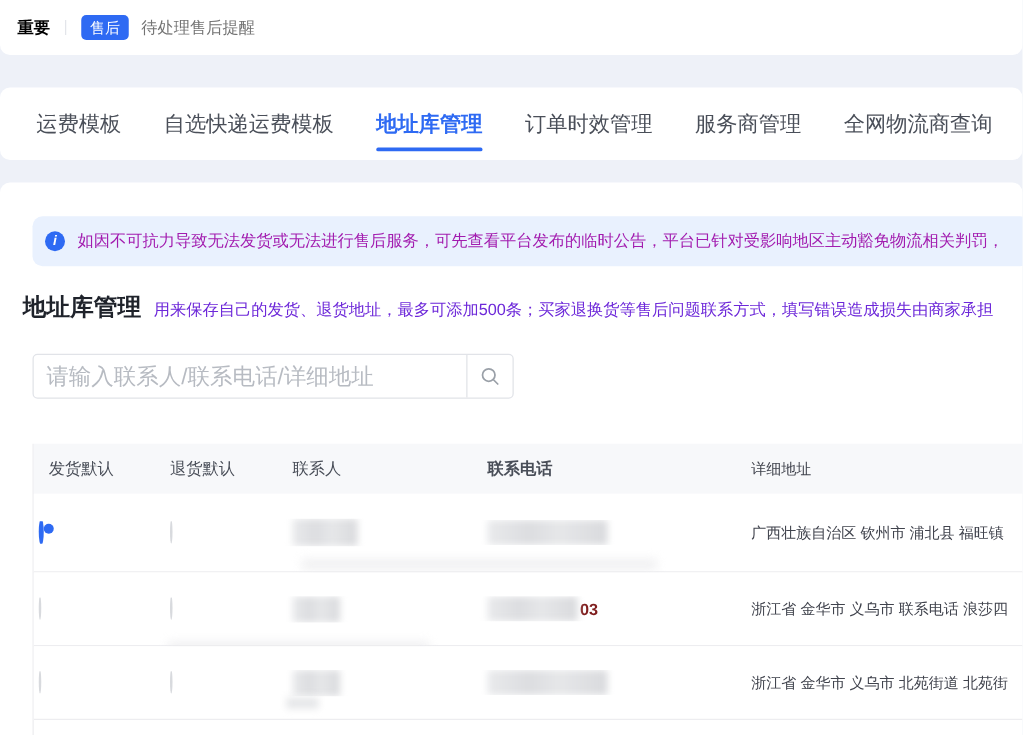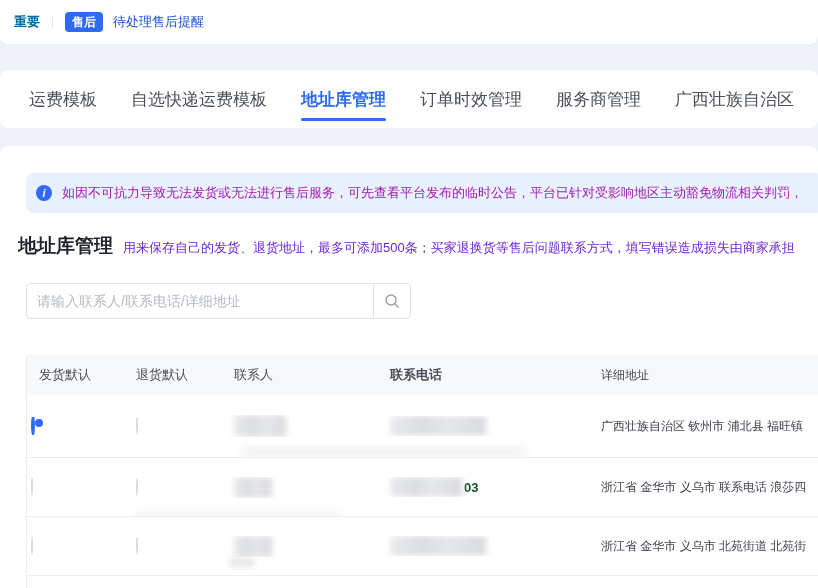--- a/index.html
+++ b/index.html
@@ -8,27 +8,27 @@
     background:#eef1f8;
     font-family:"Liberation Sans","DejaVu Sans",sans-serif;
     -webkit-font-smoothing:antialiased;
   }
   
   .notice-card{
     position:absolute;left:0;top:0;width:818px;height:44px;
     background:#fff;border-radius:0 0 8px 8px;
     display:flex;align-items:center;padding-left:14px;box-sizing:border-box;
   }
-  .notice-importance{font-size:13px;color:#0369a1;font-weight:bold;}
+  .notice-importance{font-size:13px;color:#000000;font-weight:bold;}
   .notice-divider{width:1px;height:12px;background:#e3e5ea;margin:0 12px;}
   .notice-badge{
     background:#2e6af3;color:#fff;font-size:12px;line-height:1;
-    padding:4px 7px;border-radius:4px;margin-right:10px;font-weight:bold;
-  }
-  .notice-message{font-size:13px;color:#1d4ed8;}
+    padding:4px 7px;border-radius:4px;margin-right:10px;font-weight:normal;
+  }
+  .notice-message{font-size:13px;color:#737373;}
   
   .tab-card{
     position:absolute;left:0;top:70px;width:818px;height:58px;
     background:#fff;border-radius:8px;
     display:flex;align-items:flex-start;gap:34px;
     padding-left:29px;box-sizing:border-box;overflow:hidden;white-space:nowrap;
   }
   .tab{
     position:relative;height:100%;display:flex;align-items:center;
     font-size:17px;color:#4a4f59;cursor:pointer;flex:0 0 auto;
@@ -61,21 +61,21 @@
   }
   .section-title{font-size:19px;font-weight:bold;color:#1f232b;margin-right:10px;}
   .section-desc{font-size:13px;color:#6d28d9;}
   .search-wrap{
     position:absolute;left:26px;top:137px;width:385px;height:36px;
     border:1px solid #e1e3e8;border-radius:4px;box-sizing:border-box;
     display:flex;background:#fff;
   }
   .search-input{
     flex:1;border:none;outline:none;background:transparent;
-    font-size:14px;color:#272b33;padding:0 10px;min-width:0;
+    font-size:18px;color:#272b33;padding:0 10px;min-width:0;
     font-family:"Liberation Sans","DejaVu Sans",sans-serif;
   }
   .search-input::placeholder{color:#b7bbc2;}
   .search-btn{
     width:37px;border:none;border-left:1px solid #e1e3e8;background:transparent;
     display:flex;align-items:center;justify-content:center;cursor:pointer;
   }
   
   .table{
     position:absolute;left:26px;top:209px;right:0;bottom:0;
@@ -110,21 +110,21 @@
   }
   
   .blur{
     background:linear-gradient(90deg,#e9eaec 0%,#dcdde0 35%,#e6e7e9 60%,#d9dadd 100%);
     border-radius:2px;filter:blur(3px);
   }
   .blur-name{width:52px;height:22px;}
   .blur-name-sm{width:38px;height:21px;}
   .blur-phone{width:96px;height:20px;}
   .blur-phone-sm{width:72px;height:20px;}
-  .phone-suffix{font-size:13px;color:#14532d;margin-left:2px;}
+  .phone-suffix{font-size:13px;color:#7f1d1d;margin-left:2px;}
   .smear{
     position:absolute;background:#ececee;filter:blur(4px);opacity:.75;border-radius:3px;
   }
   .smear-r1{left:214px;top:52px;width:285px;height:9px;}
   .smear-r2{left:107px;top:55px;width:210px;height:9px;}
   .blur-sub{position:absolute;left:202px;top:41px;width:26px;height:9px;
     background:#e6e7e9;filter:blur(3px);}
 </style>
 </head>
 <body>
@@ -147,21 +147,21 @@
     <span>地址库管理</span>
       <i class="underline"></i>
   </div>
   <div class="tab">
     <span>订单时效管理</span>
   </div>
   <div class="tab">
     <span>服务商管理</span>
   </div>
   <div class="tab">
-    <span>广西壮族自治区</span>
+    <span>全网物流商查询</span>
   </div>
 </div>
 
 <div class="main-card">
 
   <div class="banner">
     <span class="info-icon">i</span>
     <span class="banner-text">如因不可抗力导致无法发货或无法进行售后服务，可先查看平台发布的临时公告，平台已针对受影响地区主动豁免物流相关判罚，</span>
   </div>
 

